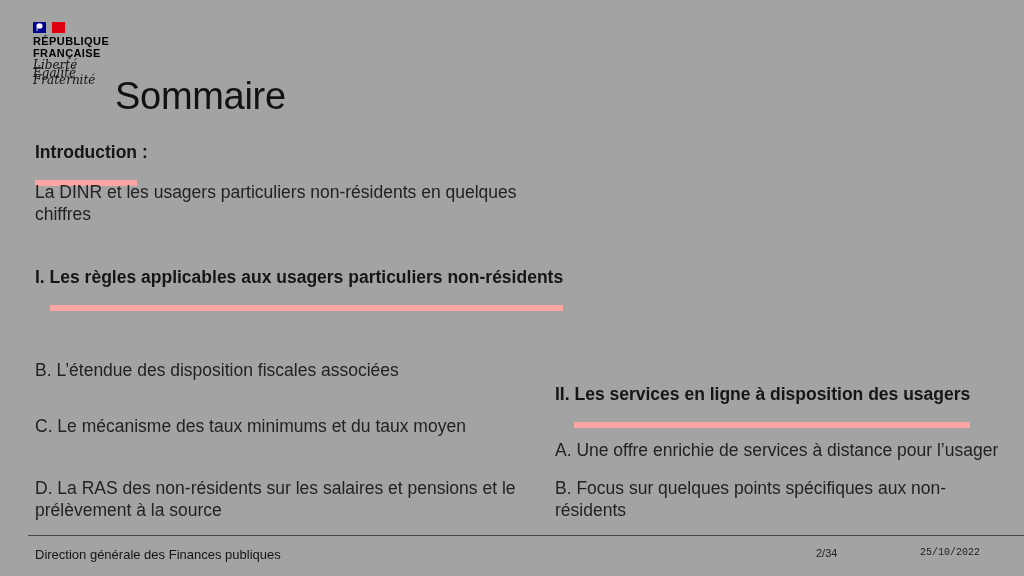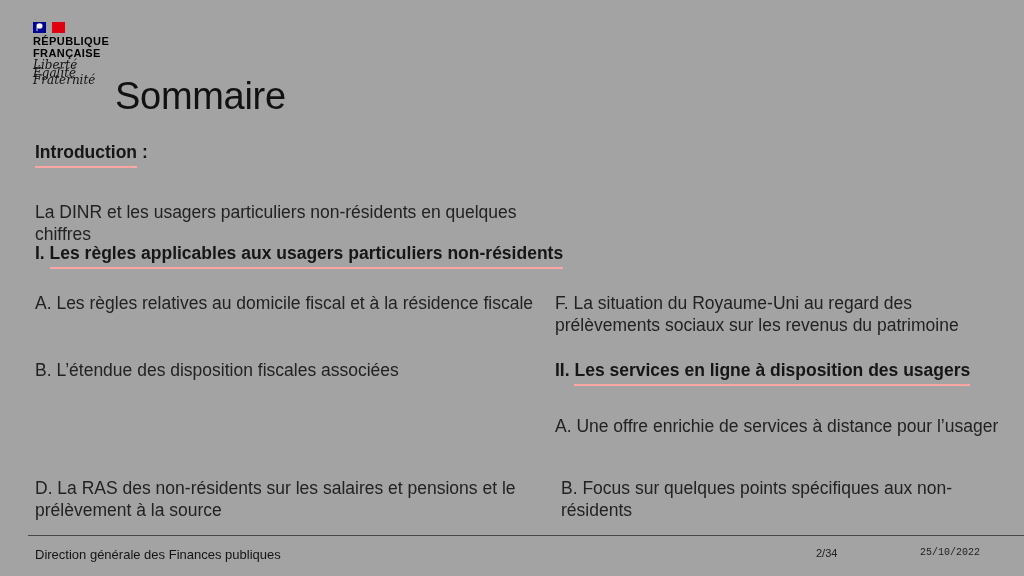--- a/index.html
+++ b/index.html
@@ -15,38 +15,38 @@
   .logo .motto { margin-top: 3px; font-family: "DejaVu Serif", serif;
                  font-style: italic; font-size: 12px; line-height: 7.5px; color: #111; }
 
   
   .title { position: absolute; left: 115px; top: 52px; font-size: 38px;
            font-weight: 400; letter-spacing: -0.3px; color: #111; line-height: 1.05; }
 
   
   .toc-item { position: absolute; font-size: 17.5px; line-height: 22px; color: #222; }
   .toc-heading { font-weight: 700; color: #161616; }
-  .toc-heading .u { border-bottom: 2px solid #fca5a5; padding-bottom: 4px; }
-  .nowrap { white-space: nowrap; }
+  .toc-heading .u { border-bottom: 6px solid #fca5a5; padding-bottom: 18px; }
+  .nowrap { white-space: nowrap; margin-top: 24px; }
 
   
   .l-intro   { left: 35px;  top: 141px; }
-  .l-introtx { left: 35px;  top: 181px; width: 505px; margin-top: 20px; }
+  .l-introtx { left: 35px;  top: 181px; width: 505px; }
   .l-sec1    { left: 35px;  top: 242px; }
   .l-a       { left: 35px;  top: 292px; width: 500px; }
   .l-b       { left: 35px;  top: 359px; width: 510px; }
   .l-c       { left: 35px;  top: 415px; width: 510px; }
   .l-d       { left: 35px;  top: 477px; width: 505px; }
 
   
   .r-e       { left: 555px; top: 242px; width: 462px; }
   .r-f       { left: 555px; top: 292px; width: 430px; }
   .r-sec2    { left: 555px; top: 359px; }
   .r-a       { left: 555px; top: 415px; }
-  .r-b       { left: 555px; top: 477px; width: 420px; margin-left: 6px; }
+  .r-b       { left: 555px; top: 477px; width: 420px; }
 
   
   .footer-rule { position: absolute; left: 28px; right: 0; top: 535px;
                  border-top: 1.5px solid #474747; height: 0; }
   .footer-org  { position: absolute; left: 35px;  top: 547px; font-size: 13px;
                  font-weight: 400; color: #141414; }
   .footer-page { position: absolute; left: 816px; top: 547px; font-size: 11px; color: #222; }
   .footer-date { position: absolute; left: 920px; top: 547px; font-size: 10px; color: #222; font-family: Liberation Mono, monospace; }
 </style>
 </head>
@@ -76,25 +76,24 @@
   <div class="toc-item toc-heading l-intro">
     <span class="u">Introduction</span><span> :</span>
   </div>
 
   <div class="toc-item l-introtx">La DINR et les usagers particuliers non-résidents en quelques chiffres</div>
 
   <div class="toc-item toc-heading nowrap l-sec1">
     <span>I. </span><span class="u">Les règles applicables aux usagers particuliers non-résidents</span>
   </div>
 
-  <div class="toc-item l-a">A. Les règles relatives au domicile fiscal et à la résidence fiscale</div>
   <div class="toc-item l-b">B. L’étendue des disposition fiscales associées</div>
+  <div class="toc-item l-c">C. Le mécanisme des taux minimums et du taux moyen</div>
   <div class="toc-item l-d">D. La RAS des non-résidents sur les salaires et pensions et le prélèvement à la source</div>
 
-  <div class="toc-item r-f">F. La situation du Royaume-Uni au regard des prélèvements sociaux sur les revenus du patrimoine</div>
 
   <div class="toc-item toc-heading nowrap r-sec2">
     <span>II. </span><span class="u">Les services en ligne à disposition des usagers</span>
   </div>
 
   <div class="toc-item nowrap r-a">A. Une offre enrichie de services à distance pour l’usager</div>
   <div class="toc-item r-b">B. Focus sur quelques points spécifiques aux non-résidents</div>
 
   <div class="footer-rule"></div>
   <div class="footer-org">Direction générale des Finances publiques</div>

